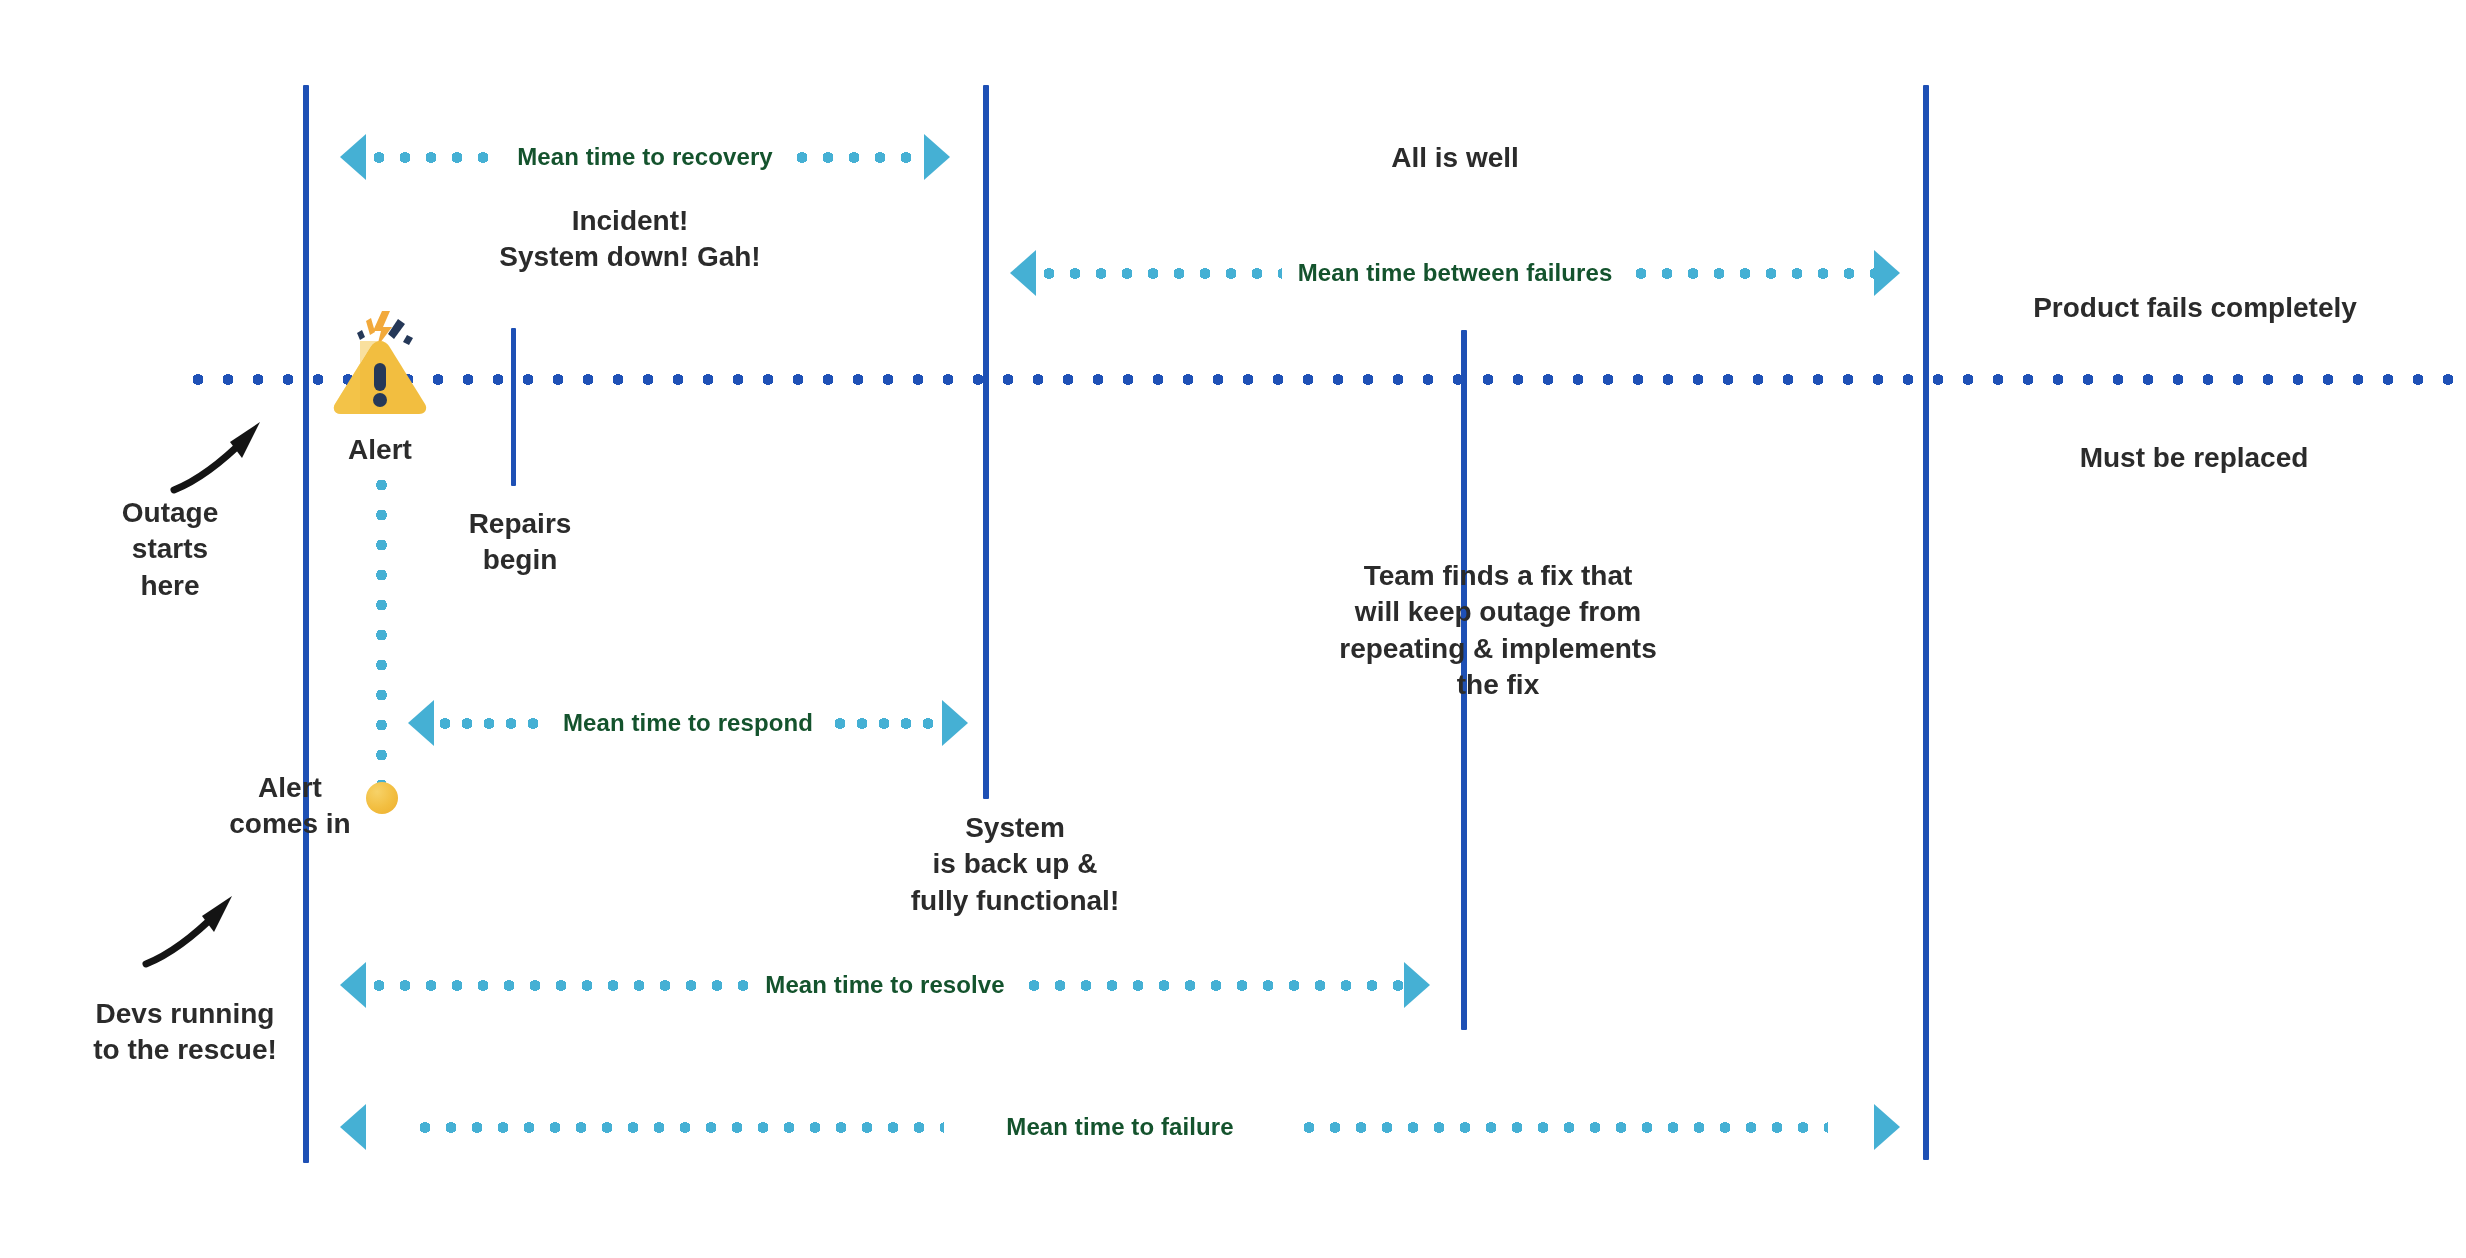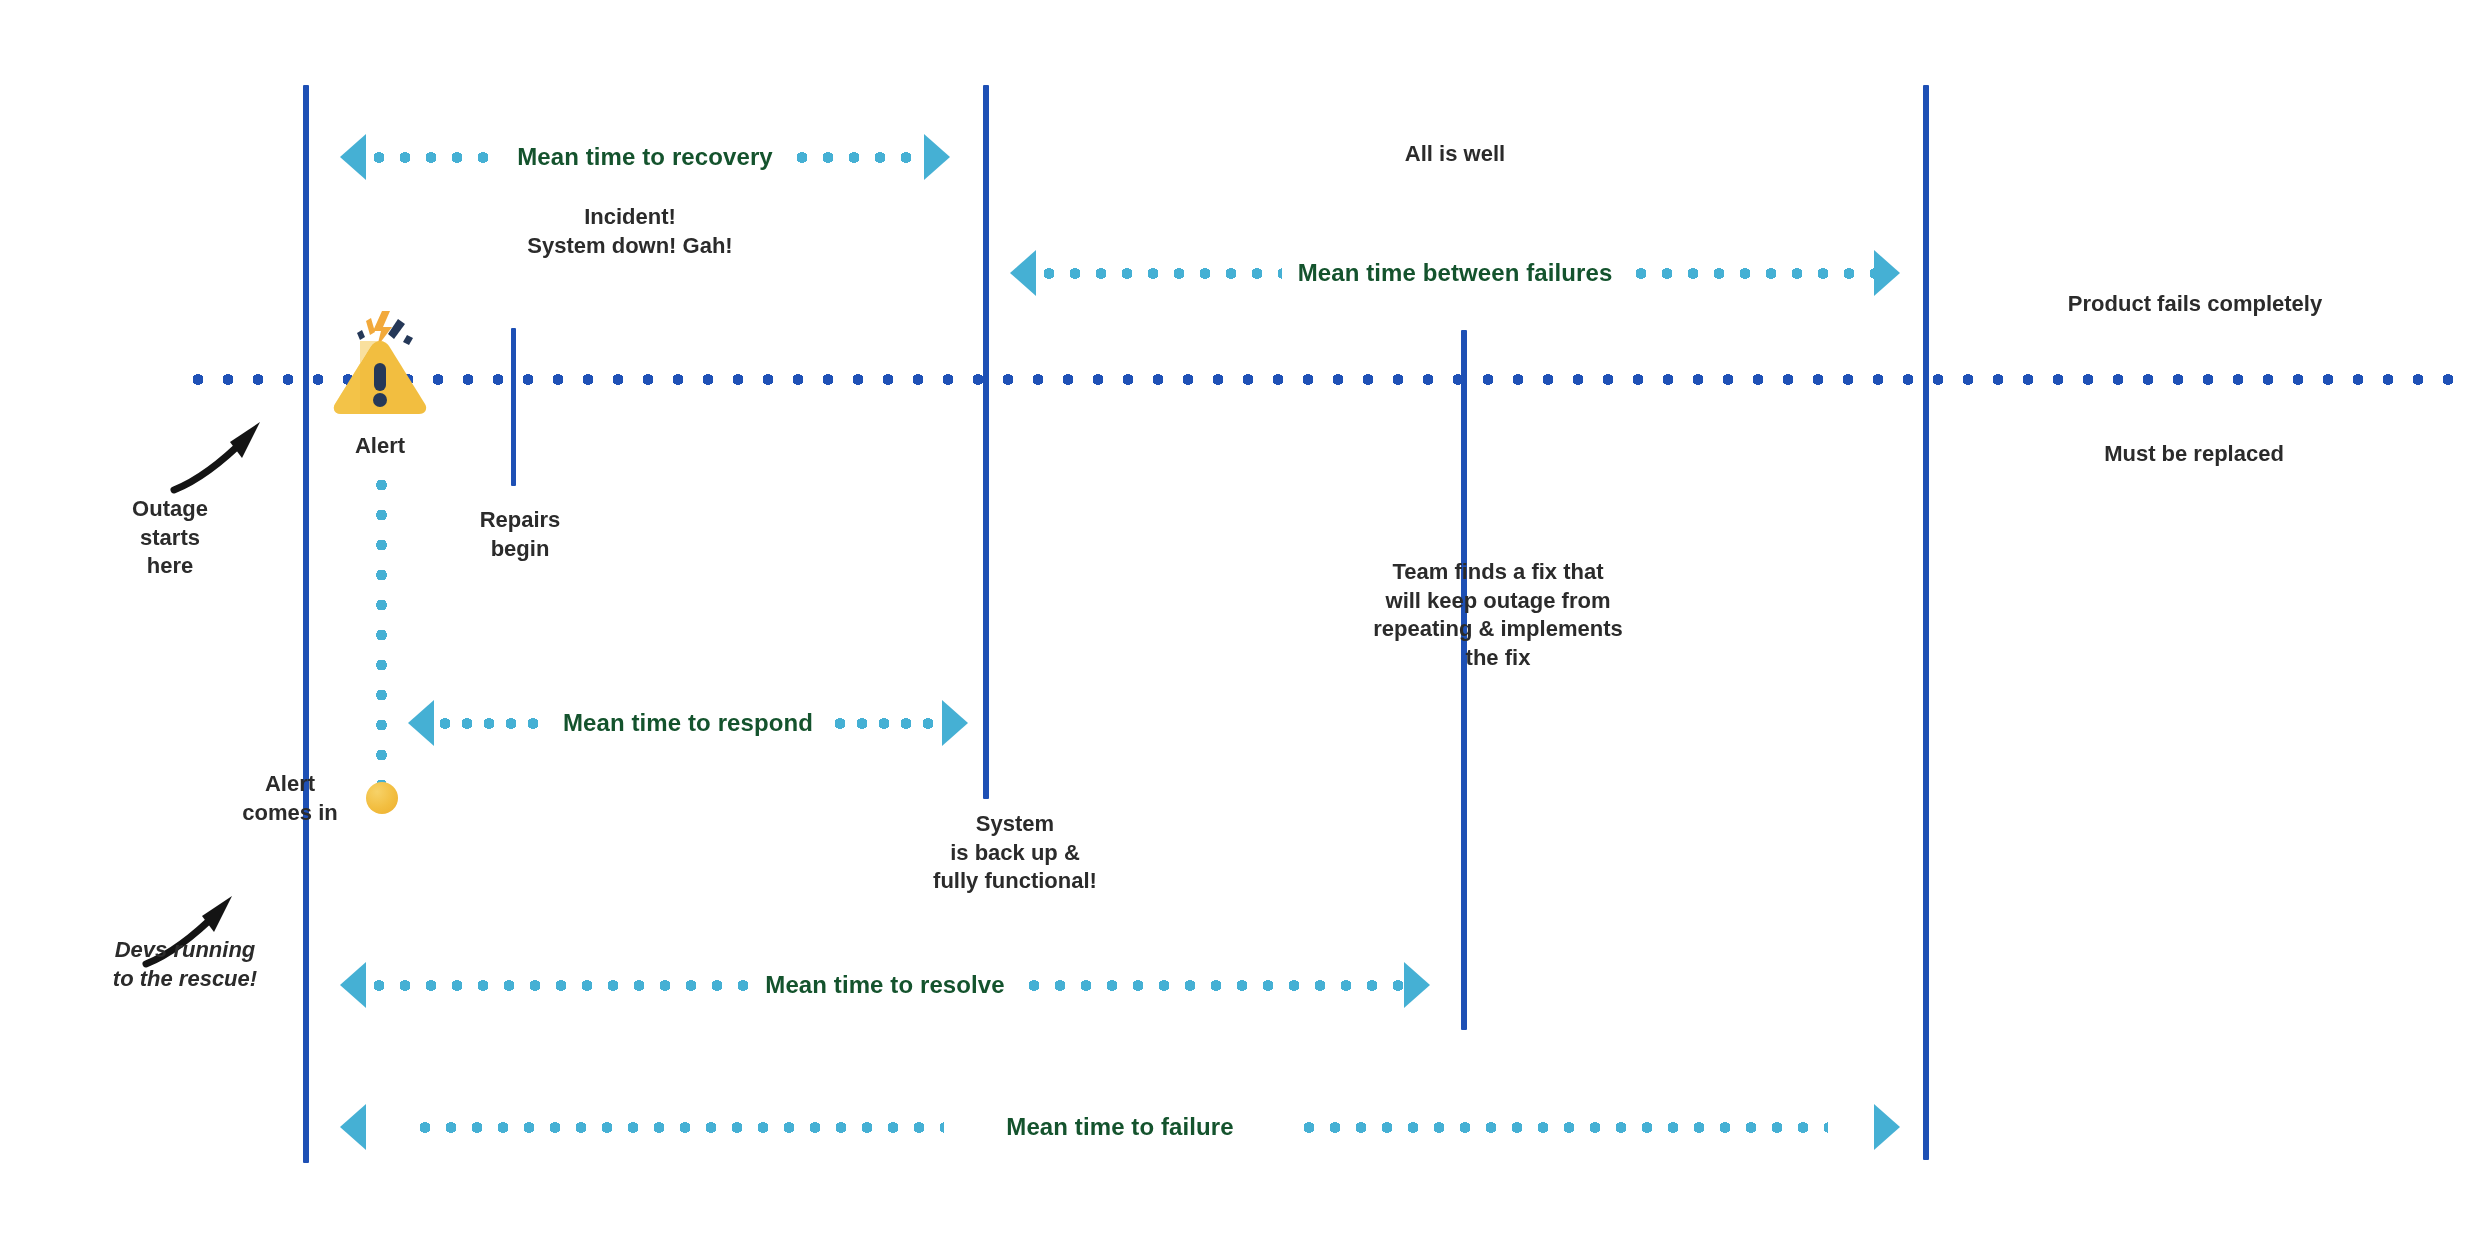--- a/index.html
+++ b/index.html
@@ -31,21 +31,21 @@
   .ah{width:0;height:0;flex:0 0 auto;}
   .ah-left{border-top:23px solid transparent;border-bottom:23px solid transparent;border-right:26px solid #45B0D4;}
   .ah-right{border-top:23px solid transparent;border-bottom:23px solid transparent;border-left:26px solid #45B0D4;}
   .seg{flex:1 1 auto;height:11px;
     background-image:radial-gradient(circle closest-side,#45B0D4 99%,transparent 100%);
     background-size:26px 11px;background-repeat:repeat-x;background-position:0 50%;}
   .seg.tight{background-size:22px 11px;}
   .arrow-label{flex:0 0 auto;padding:0 16px;white-space:nowrap;
     font-size:24px;font-weight:700;color:#14532d;letter-spacing:.1px;}
 
-  .lbl{position:absolute;font-size:22px;font-weight:700;color:#2B2B2B;line-height:1.30;white-space:pre-line;}
+  .lbl{position:absolute;font-size:28px;font-weight:700;color:#2B2B2B;line-height:1.30;white-space:pre-line;}
   .lbl.c{text-align:center;}
 
   .alert-ico{position:absolute;}
   .curve{position:absolute;}
 </style>
 </head>
 <body>
 
 <div id="stage">
 
@@ -91,21 +91,21 @@
   <div class="lbl c" style="left:60px;top:495px;width:220px;">Outage
 starts
 here</div>
 
   <div class="curve" style="left:140px;top:890px;width:110px;height:80px;">
     <svg viewBox="0 0 110 80" width="110" height="80">
       <path d="M6 74 C26 66 52 48 78 22" stroke="#141414" stroke-width="7" fill="none" stroke-linecap="round"></path>
       <path d="M92 6 L74 42 L62 26 Z" fill="#141414"></path>
     </svg>
   </div>
-  <div class="lbl c" style="left:30px;top:936px;width:310px;font-style:italic;">Devs running
+  <div class="lbl c" style="left:30px;top:996px;width:310px;">Devs running
 to the rescue!</div>
 
   <div class="lbl c" style="left:430px;top:203px;width:400px;">Incident!
 System down! Gah!</div>
 
   <div class="lbl c" style="left:1290px;top:140px;width:330px;">All is well</div>
 
   <div class="lbl c" style="left:1950px;top:290px;width:490px;">Product fails completely</div>
 
   <div class="lbl c" style="left:1974px;top:440px;width:440px;">Must be replaced</div>

